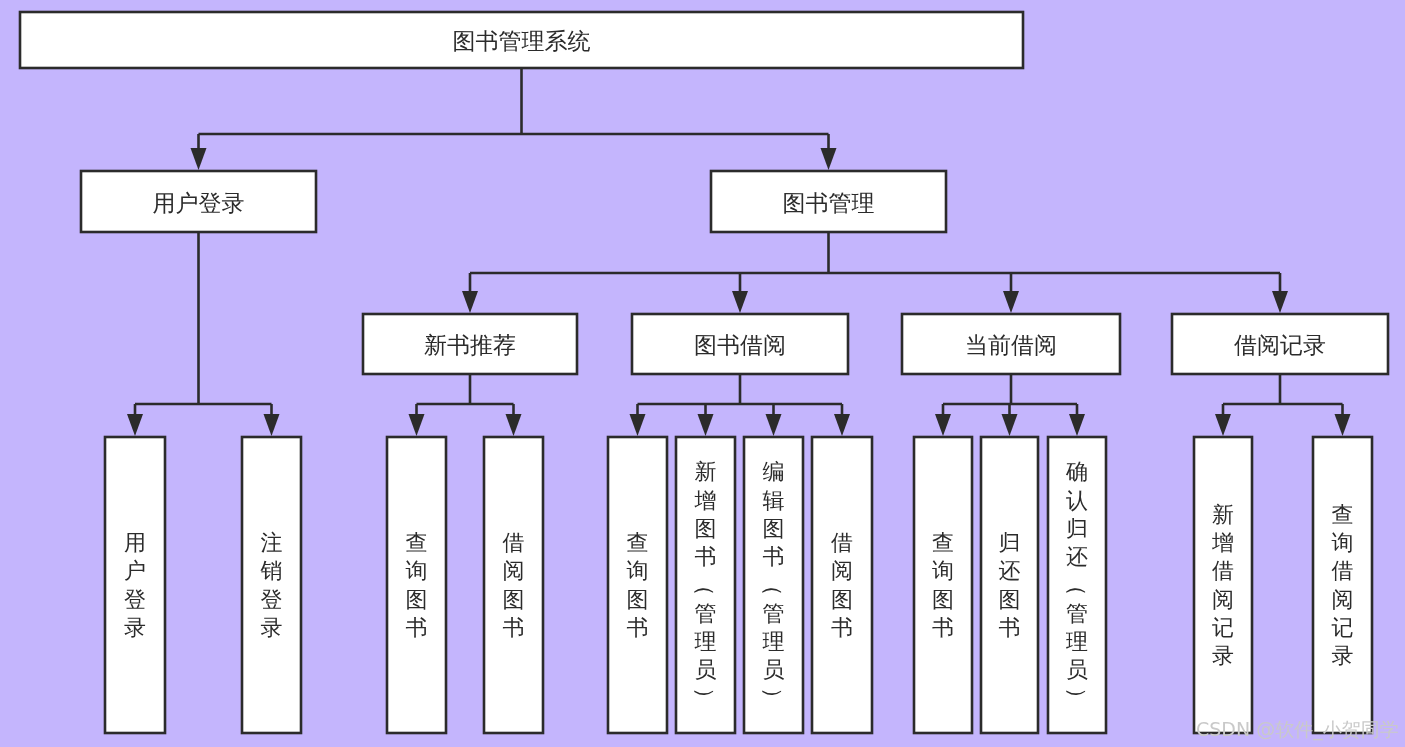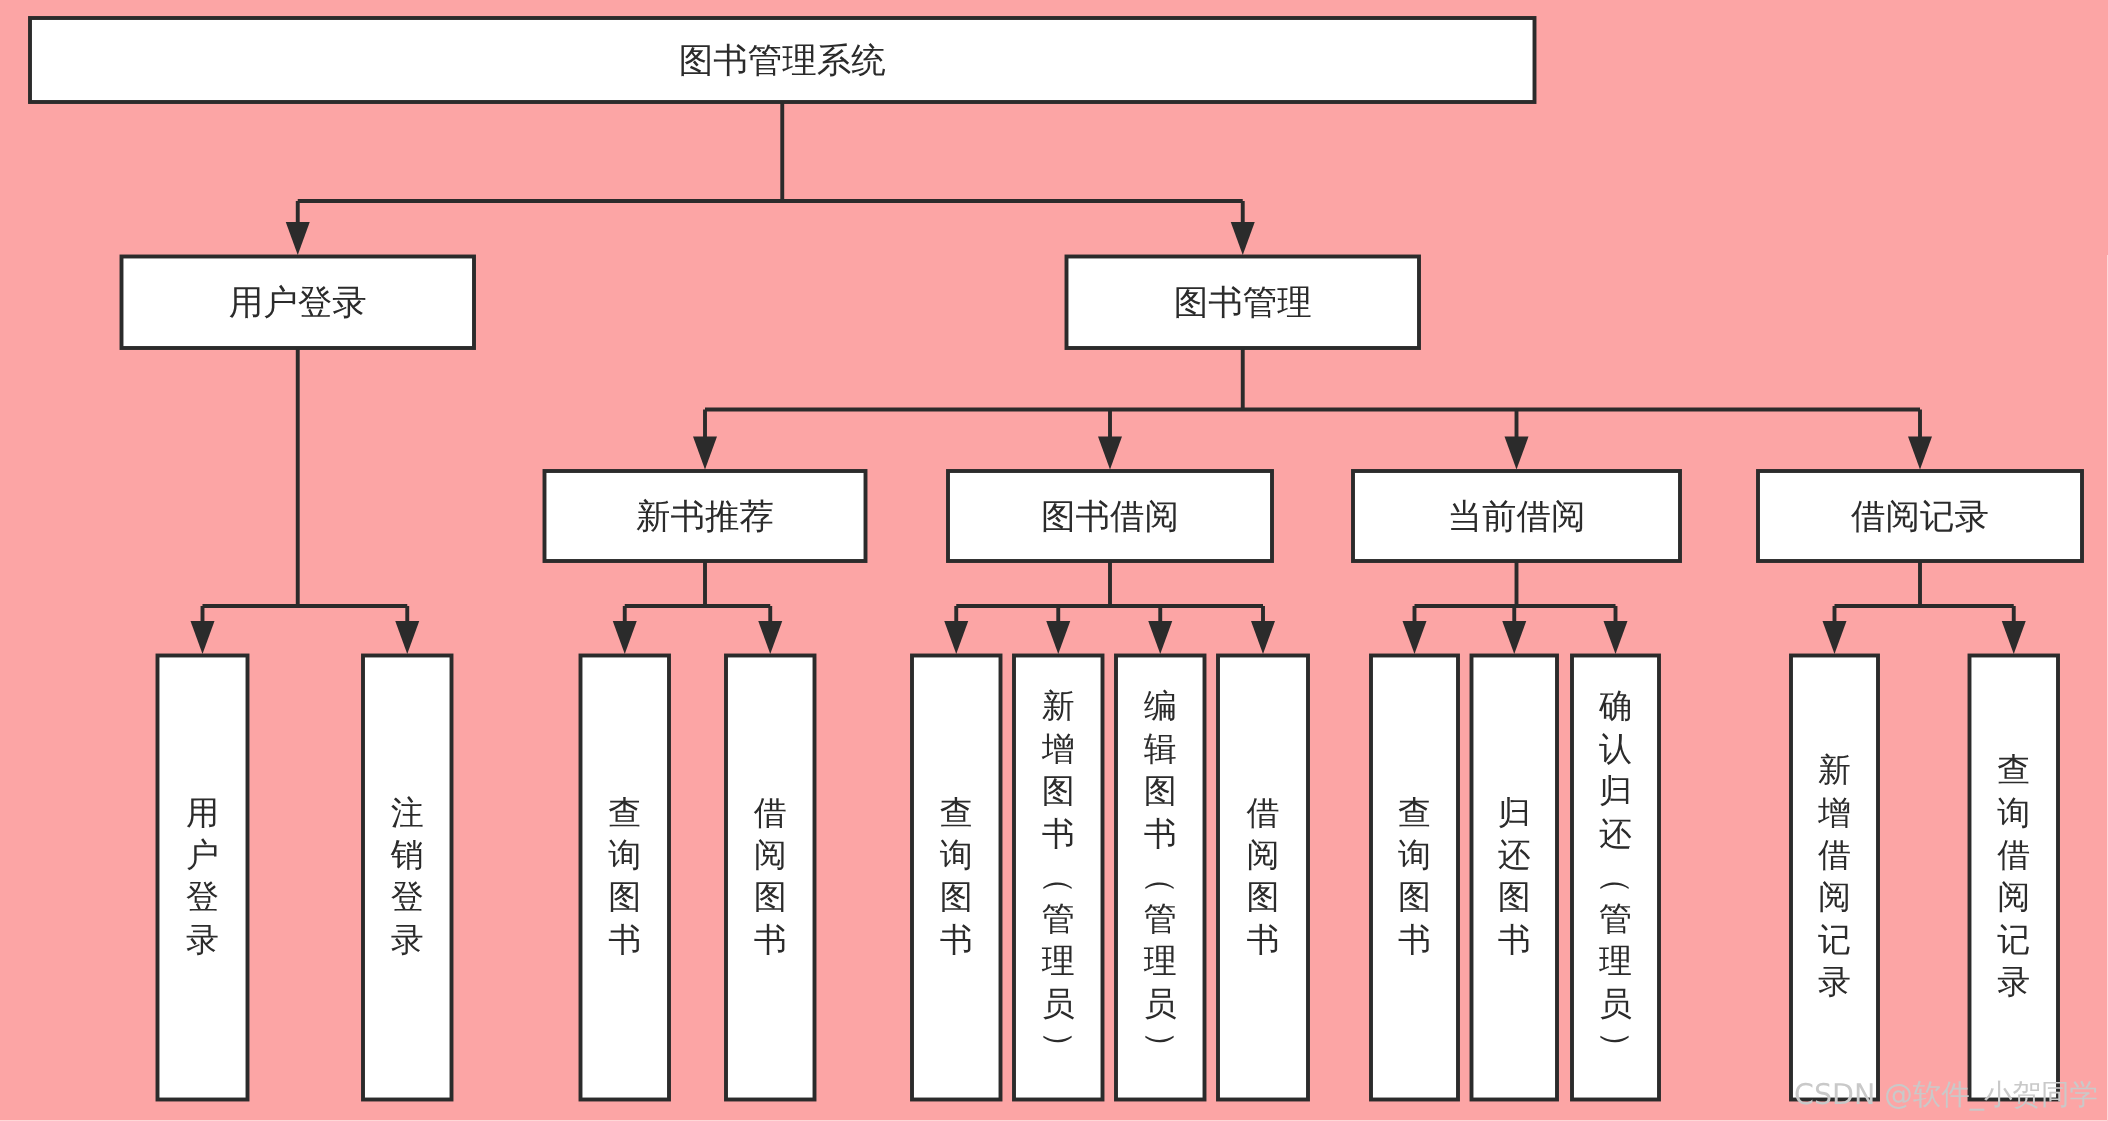--- a/index.html
+++ b/index.html
@@ -11,21 +11,21 @@
   body {
     width: 1405px;
     height: 747px;
     font-family: "DejaVu Sans", "Liberation Sans", sans-serif;
     overflow: hidden;
   }
   #diagram-root {
     position: relative;
     width: 1405px;
     height: 747px;
-    background: #fca5a5;
+    background: #c4b5fd;
   }
   svg.diagram-canvas {
     position: absolute;
     top: 0;
     left: 0;
     width: 1405px;
     height: 747px;
     display: block;
   }
   .node-box {

